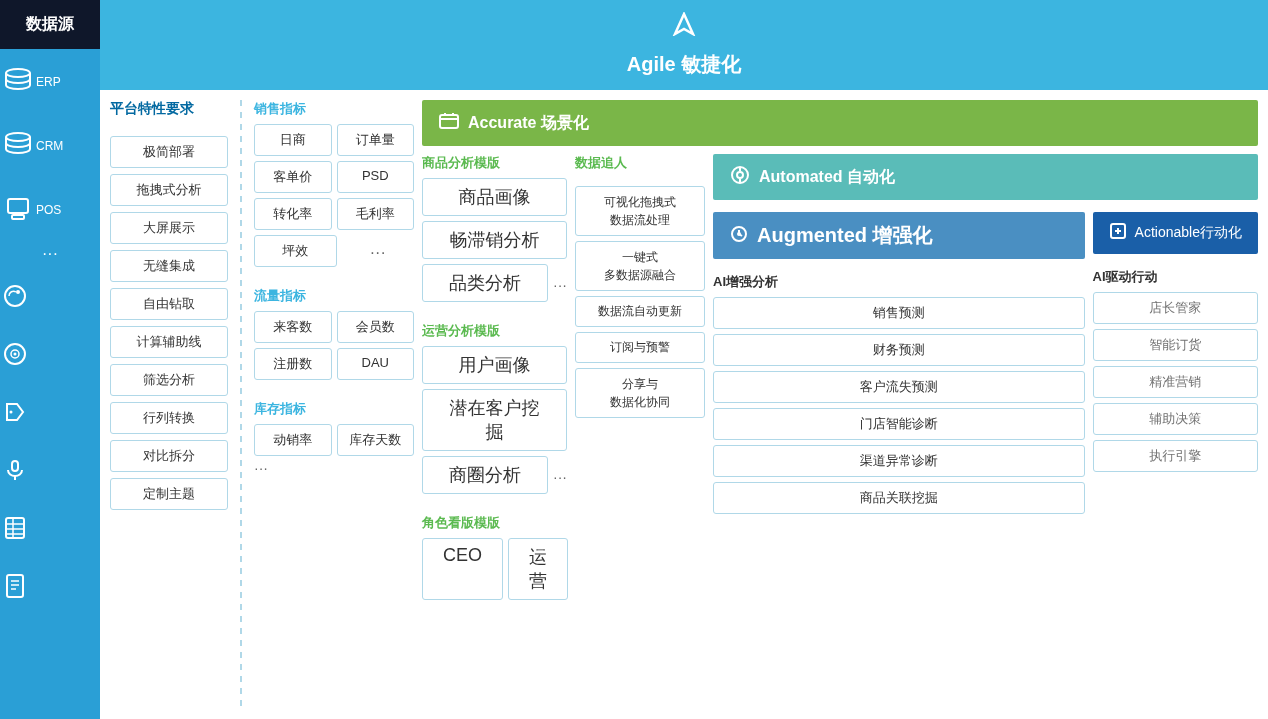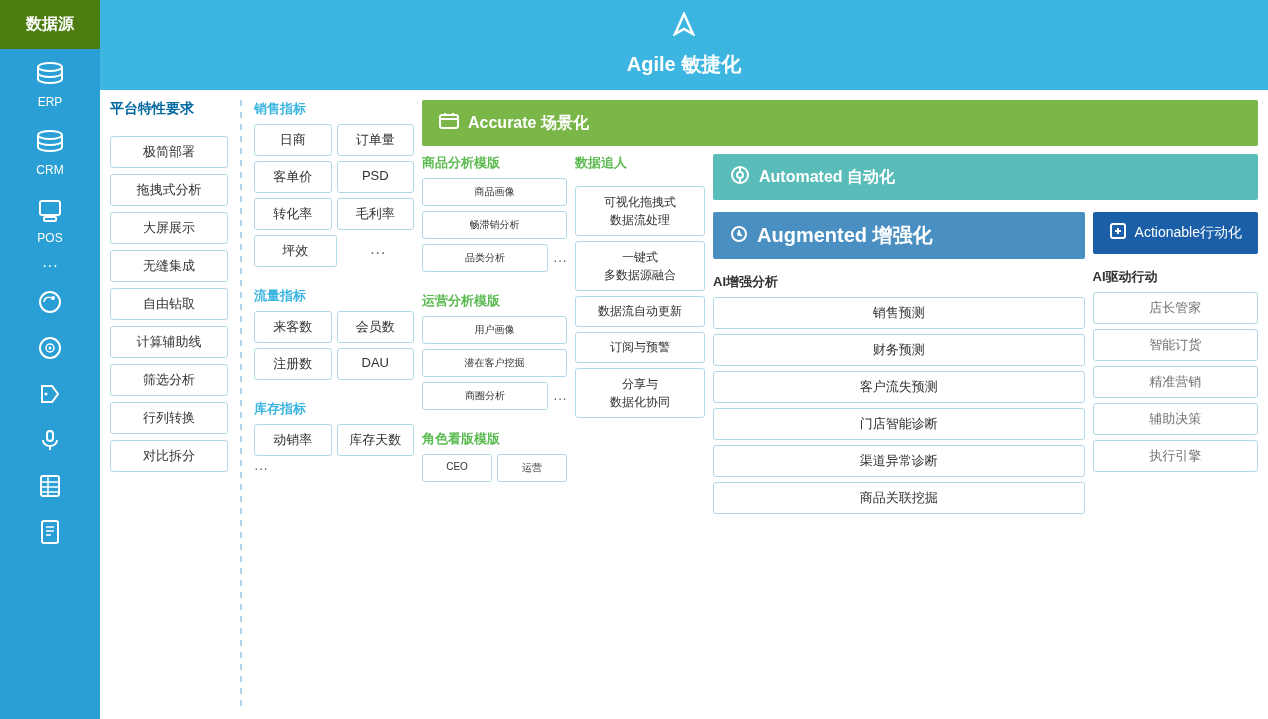--- a/index.html
+++ b/index.html
@@ -2,22 +2,22 @@
 <html><head>
   <meta charset="utf-8">
   <style>
     * { box-sizing: border-box; margin: 0; padding: 0; }
     body { font-family: "Microsoft YaHei", "PingFang SC", sans-serif; background: #f0f4f8; width: 1268px; height: 719px; overflow: hidden; font-size: 13px; }
 
     .main-container { display: flex; width: 1268px; height: 719px; }
 
     
     .sidebar { width: 100px; background: #2a9fd6; display: flex; flex-direction: column; align-items: center; }
-    .sidebar-header { background: #4d7c0f; width: 100%; text-align: center; color: white; font-size: 16px; font-weight: bold; padding: 14px 0; }
-    .sidebar-item { display: flex; flex-direction: column; align-items: center; padding: 8px 0; color: white; font-size: 12px; width: 100%; }
+    .sidebar-header { background: #0f172a; width: 100%; text-align: center; color: white; font-size: 16px; font-weight: bold; padding: 14px 0; }
+    .sidebar-item { display: flex; flex-direction: row; align-items: center; padding: 14px 0; color: white; font-size: 12px; width: 100%; }
     .sidebar-icon { width: 36px; height: 36px; display: flex; align-items: center; justify-content: center; }
     .sidebar-icon svg { fill: white; }
     .sidebar-label { margin-top: 2px; font-size: 12px; }
     .sidebar-dots { color: white; font-size: 16px; padding: 4px 0; }
     .sidebar-icon-sm { width: 30px; height: 30px; }
 
     
     .content { flex: 1; display: flex; flex-direction: column; background: white; }
 
     
@@ -31,21 +31,21 @@
     
     .vertical-divider { width: 2px; background: repeating-linear-gradient(to bottom, #b0d8e8 0px, #b0d8e8 6px, transparent 6px, transparent 12px); margin: 0 4px; }
     .metrics-group { margin-bottom: 12px; }
     .metrics-group-title { color: #3cb5e0; font-size: 13px; font-weight: bold; margin-bottom: 6px; }
     .metrics-grid { display: grid; grid-template-columns: 1fr 1fr; gap: 5px; }
     .metric-item { border: 1px solid #b0d8e8; padding: 6px 4px; text-align: center; border-radius: 3px; color: #333; font-size: 13px; }
     .metric-dots { color: #666; font-size: 14px; margin-top: 4px; }
     .template-group { margin-bottom: 12px; }
     .template-group-title { color: #5bba50; font-size: 13px; font-weight: bold; margin-bottom: 6px; }
     .template-items { display: flex; flex-direction: column; gap: 5px; }
-    .template-item { border: 1px solid #b0d8e8; padding: 6px 20px; text-align: center; border-radius: 3px; color: #333; font-size: 10px; }
+    .template-item { border: 1px solid #b0d8e8; padding: 6px 20px; text-align: center; border-radius: 3px; color: #333; font-size: 18px; }
     .template-dots { color: #666; font-size: 14px; margin-top: 4px; }
     .accurate-title { font-size: 16px; font-weight: bold; color: white; }
     .data-tracker-title { color: #5bba50; font-size: 13px; font-weight: bold; margin-bottom: 6px; }
     .data-tracker-items { display: flex; flex-direction: column; gap: 5px; }
     .data-tracker-item { border: 1px solid #b0d8e8; padding: 6px 8px; text-align: center; border-radius: 3px; color: #333; font-size: 12px; line-height: 1.4; }
     .automated-title { font-size: 16px; font-weight: bold; color: white; }
     .augmented-title { font-size: 20px; font-weight: bold; color: white; }
     .ai-section-title { color: #333; font-size: 13px; font-weight: bold; margin-bottom: 6px; }
     .ai-items { display: flex; flex-direction: column; gap: 5px; }
     .ai-item { border: 1px solid #b0d8e8; padding: 6px 8px; text-align: center; border-radius: 3px; color: #333; font-size: 13px; }
@@ -190,20 +190,21 @@
         <div class="platform-items">
           <div class="platform-item">极简部署</div>
           <div class="platform-item">拖拽式分析</div>
           <div class="platform-item">大屏展示</div>
           <div class="platform-item">无缝集成</div>
           <div class="platform-item">自由钻取</div>
           <div class="platform-item">计算辅助线</div>
           <div class="platform-item">筛选分析</div>
           <div class="platform-item">行列转换</div>
           <div class="platform-item">对比拆分</div>
+          <div class="platform-item">定制主题</div>
         </div>
       </div>
 
       <div class="vertical-divider"></div>
 
       <div class="col" style="width:160px; flex-shrink:0;">
 
         <div class="metrics-group">
           <div class="metrics-group-title">销售指标</div>
           <div class="metrics-grid">

